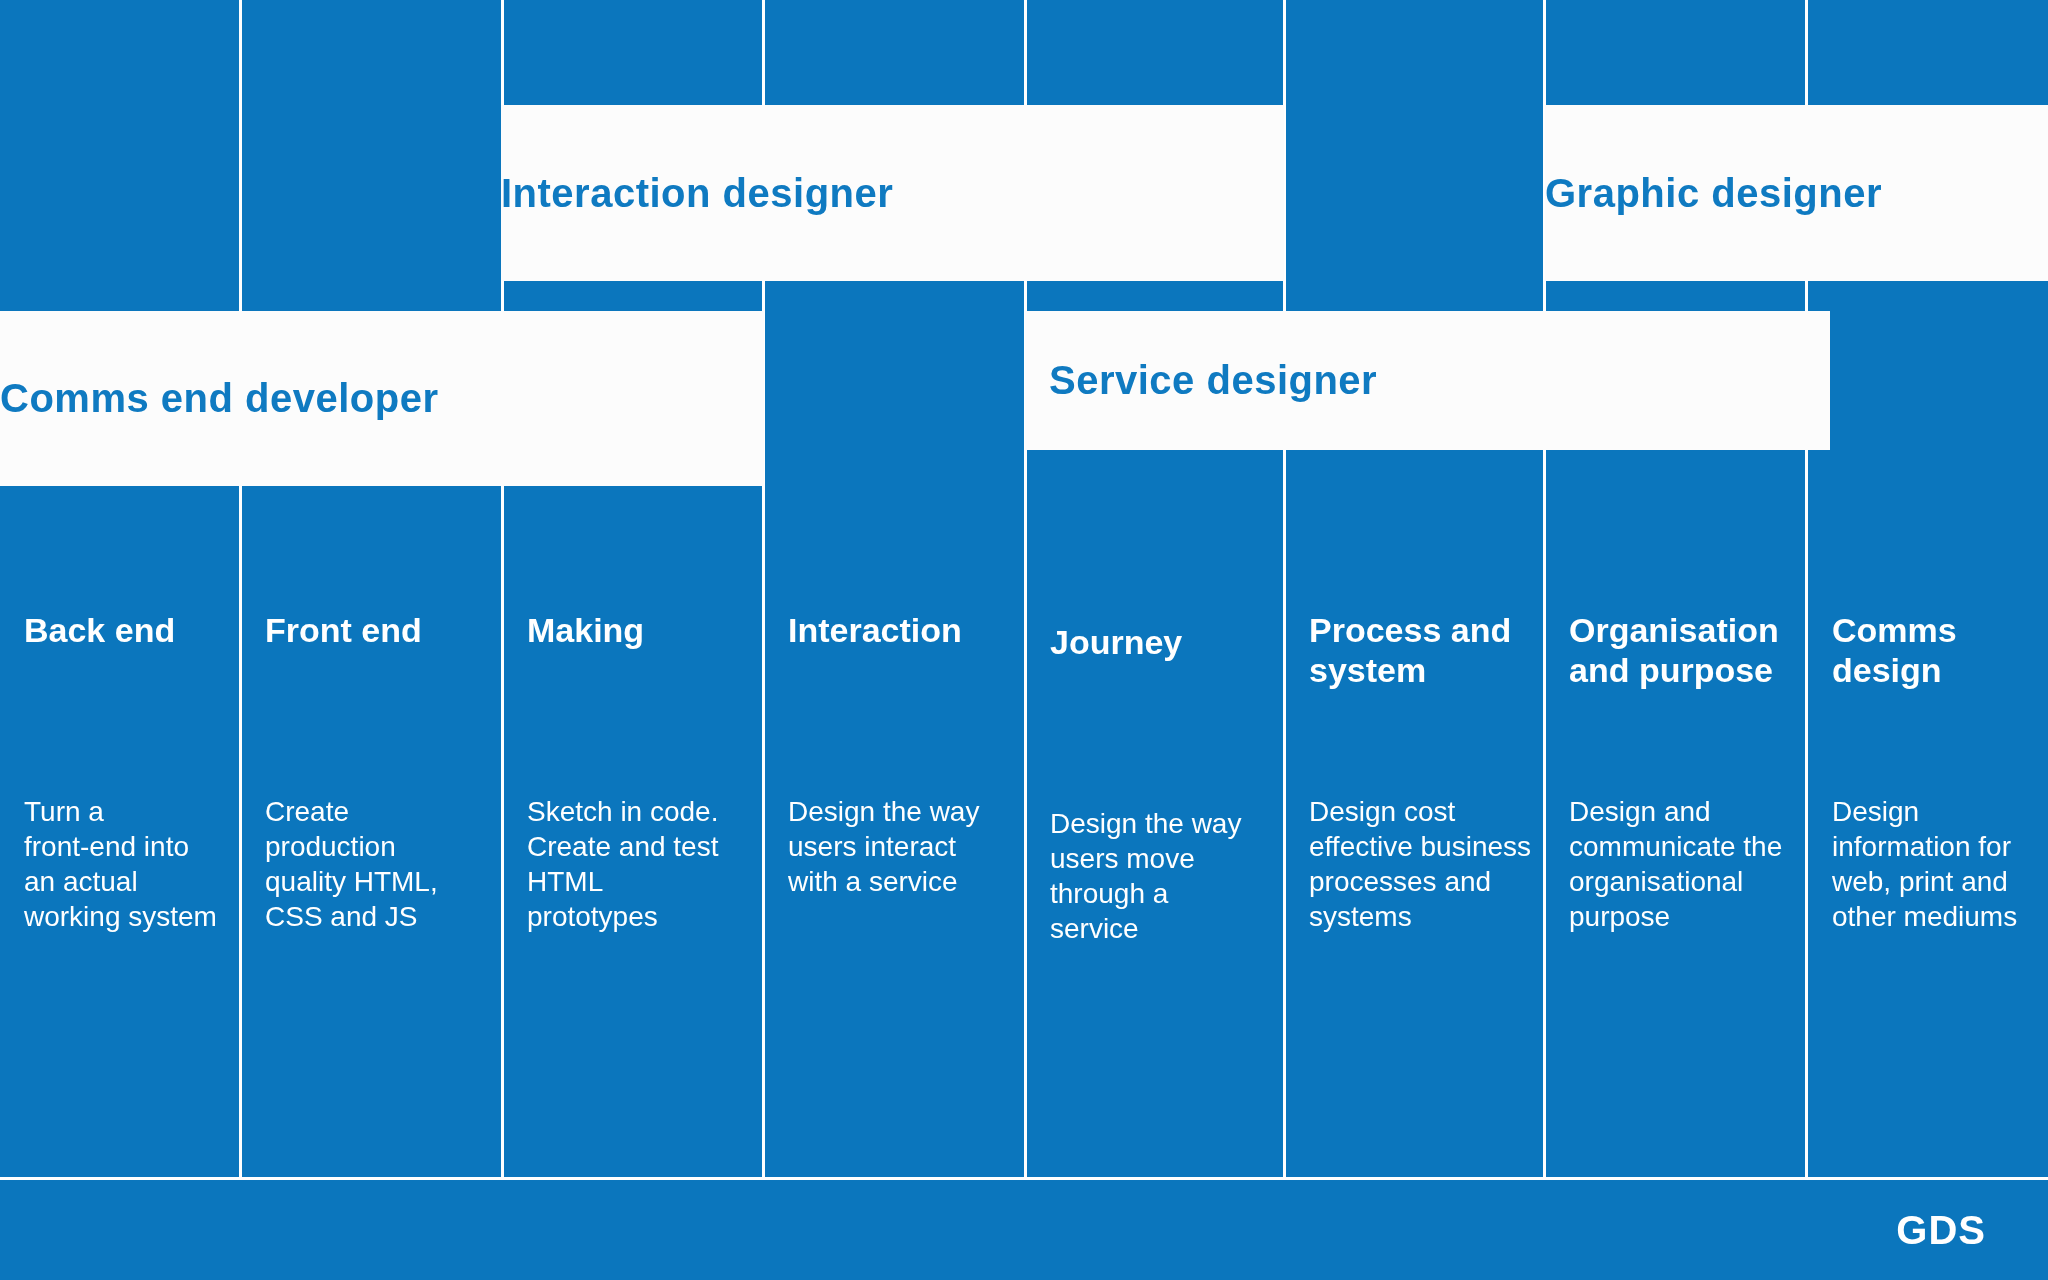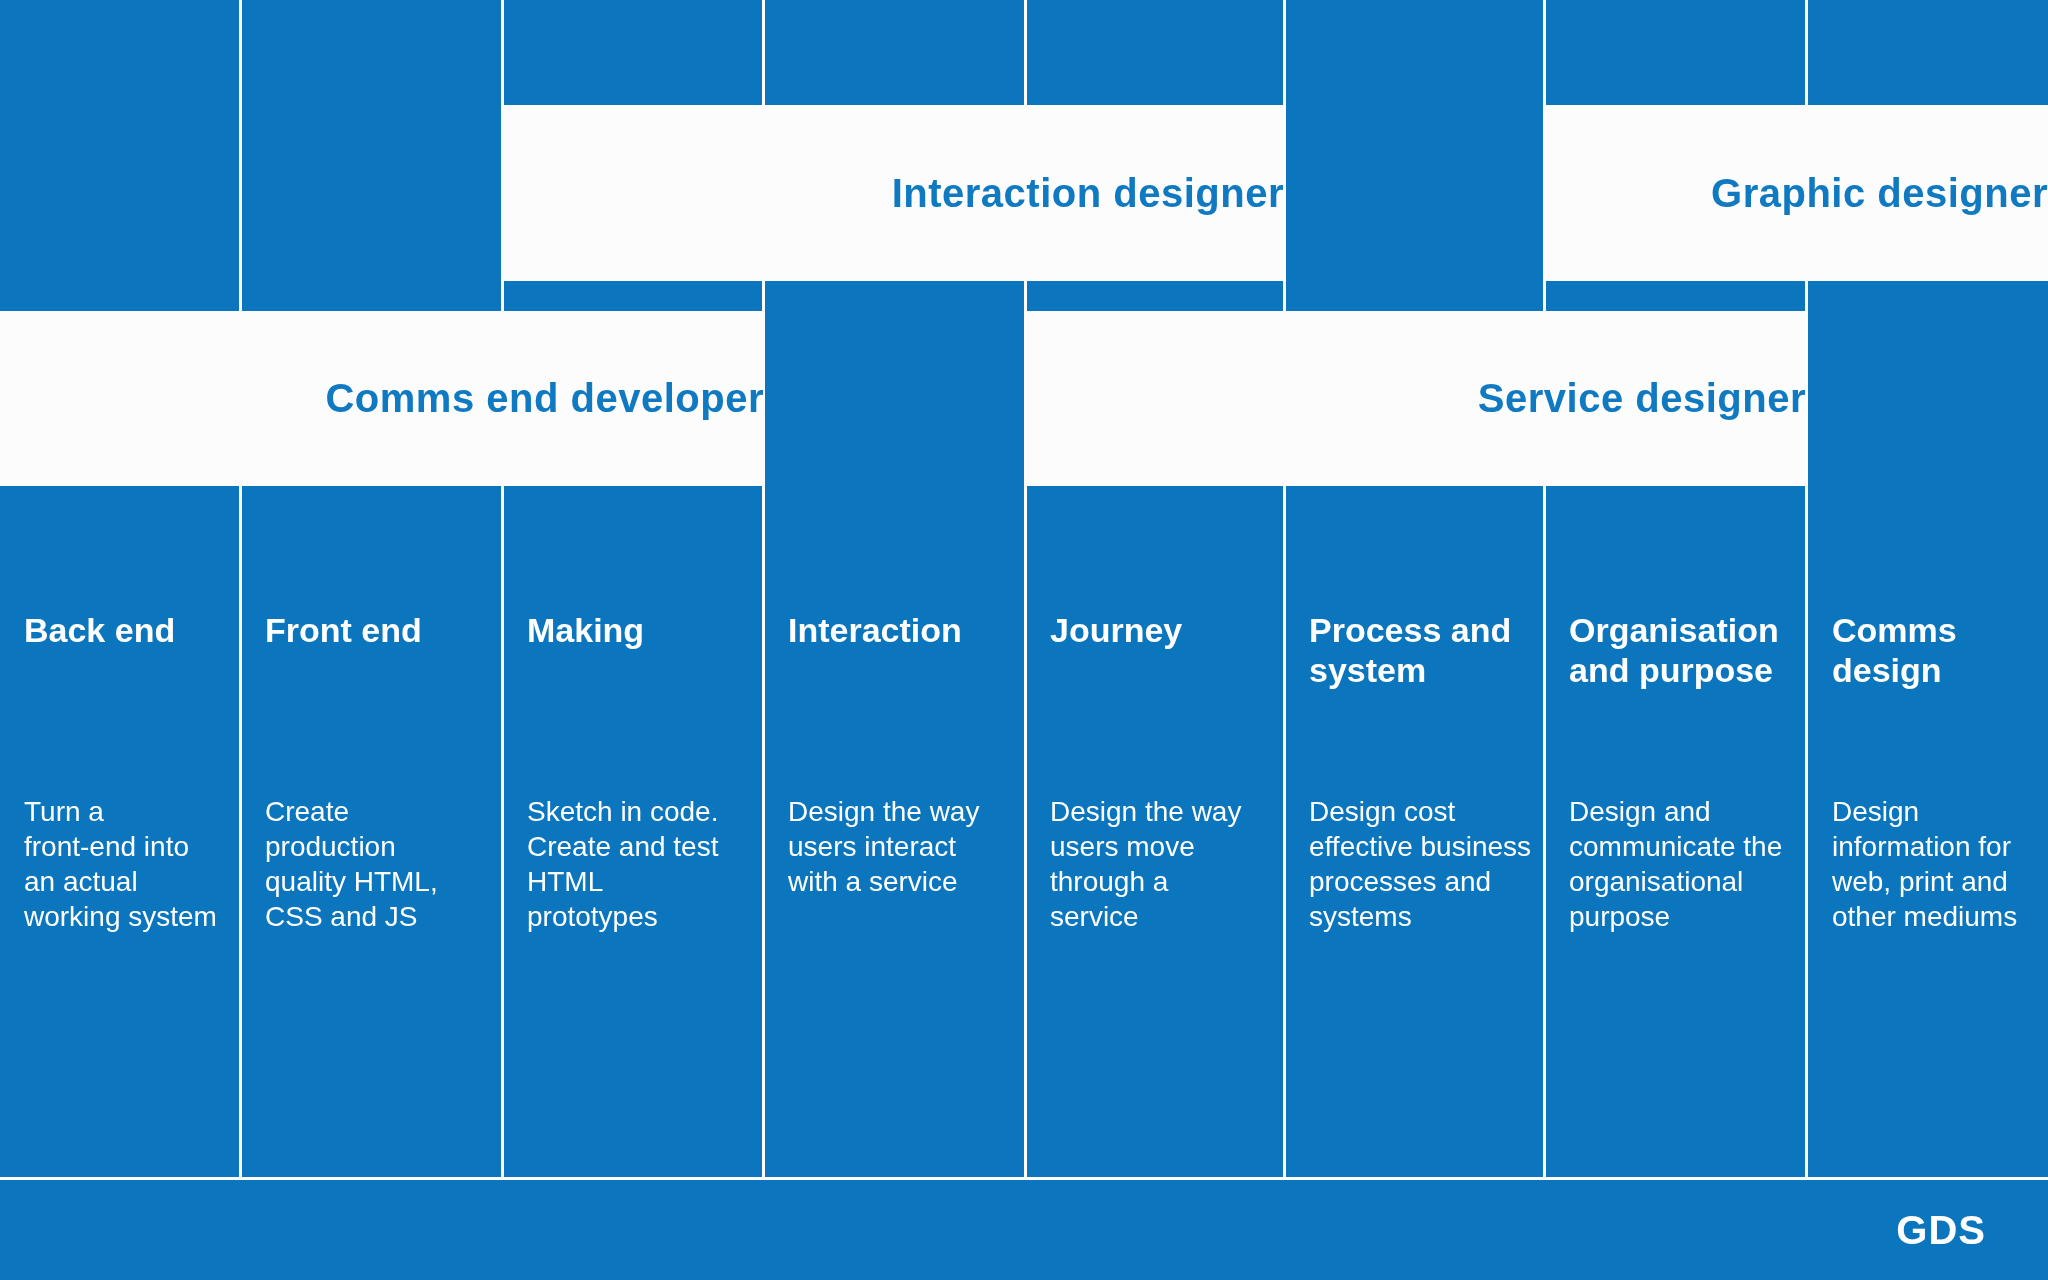--- a/index.html
+++ b/index.html
@@ -21,21 +21,21 @@
     position:absolute;top:0;height:1177px;width:3px;
     background:var(--divider);
   }
   .divider-h{
     position:absolute;left:0;top:1177px;width:2048px;height:3px;
     background:var(--divider);
   }
   .banner{
     position:absolute;
     background:var(--banner-bg);
-    display:flex;align-items:center;justify-content:flex-end;
+    display:flex;align-items:center;justify-content:flex-start;
   }
   .banner .banner-label{
     color:var(--banner-text);
     font-size:40px;font-weight:700;
     white-space:pre-line;text-align:center;
     letter-spacing:0.5px;
   }
   .column{position:absolute;top:12px;height:1177px;}
   .col-heading{
     position:absolute;top:598px;left:24px;right:6px;
@@ -91,21 +91,21 @@
 Create and test
 HTML
 prototypes</p>
   </div>
   <div class="column" style="left:764px;width:261px;">
     <h2 class="col-heading">Interaction</h2>
     <p class="col-desc">Design the way
 users interact
 with a service</p>
   </div>
-  <div class="column" style="left:1026px;width:258px;">
+  <div class="column" style="left:1026px;width:258px;margin-top:12px;">
     <h2 class="col-heading">Journey</h2>
     <p class="col-desc">Design the way
 users move
 through a
 service</p>
   </div>
   <div class="column" style="left:1545px;width:262px;">
     <h2 class="col-heading">Organisation
 and purpose</h2>
     <p class="col-desc">Design  and
@@ -132,21 +132,21 @@
 
   <div class="banner" style="left:501px;top:105px;width:783px;height:176px;">
     <span class="banner-label">Interaction designer</span>
   </div>
   <div class="banner" style="left:1545px;top:105px;width:503px;height:176px;">
     <span class="banner-label">Graphic designer</span>
   </div>
   <div class="banner" style="left:0;top:311px;width:764px;height:175px;">
     <span class="banner-label">Comms end developer</span>
   </div>
-  <div class="banner" style="left:1025px;top:311px;width:781px;height:175px;">
+  <div class="banner" style="left:1025px;top:311px;width:781px;height:139px;padding-left:24px;">
     <span class="banner-label">Service designer</span>
   </div>
 
   <div class="divider-h"></div>
   <div class="footer">
     <span class="logo">GDS</span>
   </div>
 
 </div>
 

